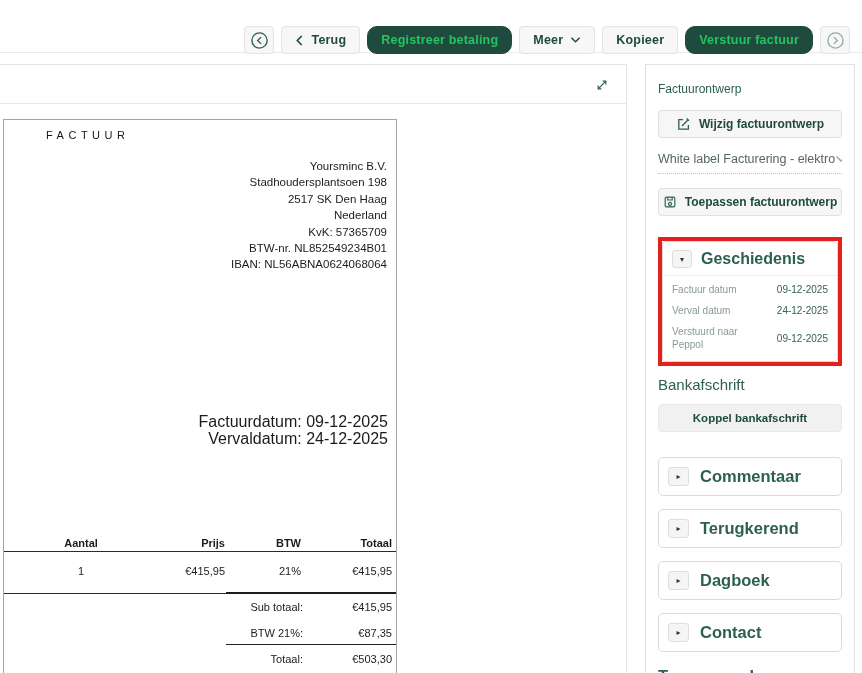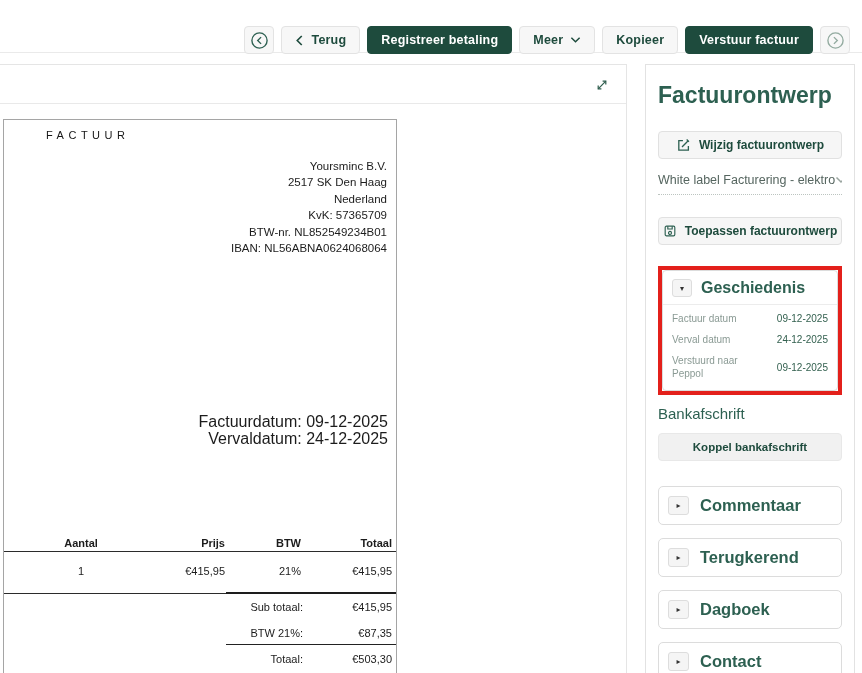--- a/index.html
+++ b/index.html
@@ -8,21 +8,21 @@
 
   
   .toolbar { position:absolute; top:0; left:0; width:862px; height:53px;
              background:#fff; border-bottom:1px solid #eaeaea;
              display:flex; align-items:center; justify-content:flex-end;
              gap:7px; padding-right:12px; }
   .btn { display:inline-flex; align-items:center; justify-content:center; gap:7px;
          height:28px; padding:0 13px; border-radius:4px; cursor:pointer;
          font-size:12.5px; font-weight:700; letter-spacing:.2px;
          background:#f7f7f7; border:1px solid #e3e3e3; color:#1e4b3d;margin-top:28px; }
-  .btn.dark { background:#1e4b3d; border-color:#1e4b3d; color:#ffffff; }
+  .btn.dark { background:#1e4b3d; border-color:#1e4b3d; color:#22c55e;border-radius:10px; }
   .btn.icon-only { width:30px; padding:0; }
 
   
   .preview-panel { position:absolute; top:64px; left:-1px; width:628px; height:640px;
                    background:#fff; border:1px solid #e5e5e5; }
   .preview-header { position:relative; height:39px; border-bottom:1px solid #e9e9e9; }
   .expand-btn { position:absolute; right:11px; top:6px; width:27px; height:27px;
                 display:flex; align-items:center; justify-content:center;
                 background:transparent; border:none; cursor:pointer; }
 
@@ -45,24 +45,24 @@
   .hline2 { position:absolute; top:473px; left:0; right:0; border-top:1px solid #2b2b2b; }
   .hline2b{ position:absolute; top:472px; left:222px; right:0; border-top:2px solid #1d1d1d; }
   .hline3 { position:absolute; top:524px; left:222px; right:0; border-top:1.5px solid #222; }
   .tot-label { position:absolute; left:180px; width:119px; text-align:right; font-size:11px; }
   .tot-value { position:absolute; right:4px;  width:92px;  text-align:right; font-size:11px; }
 
   
   .sidebar { position:absolute; top:64px; left:645px; width:210px; height:640px;
              background:#fff; border:1px solid #e2e2e2; border-bottom:none;
              padding:0 12px; }
-  .sb-title1 { margin-top:17px; font-size:23px; font-weight:700; color:#2d6051; }
+  .sb-title1 { margin-top:17px; font-size:12px; font-weight:400; color:#2d6051; }
   .sb-title2 { margin-top:10px; font-size:15px; font-weight:500; color:#2d6051; }
   .sb-title3 { margin-top:15px; font-size:16.5px; font-weight:600; color:#2d6051; }
-  .sb-btn { margin-top:22px; width:100%; height:28px; border-radius:4px;
+  .sb-btn { margin-top:14px; width:100%; height:28px; border-radius:4px;
             background:#f6f6f6; border:1px solid #e1e1e1; color:#1e4b3d;
             font-weight:700; font-size:12px; display:flex; align-items:center;
             justify-content:center; gap:8px; cursor:pointer;
             font-family:"Liberation Sans", sans-serif; }
   .sb-btn.apply { }
   .sb-btn.bank { margin-top:11px; background:#f1f1f1; border-color:#e8e8e8; font-size:11.5px; }
   .template-row { margin-top:14px; padding-bottom:7px; border-bottom:1px dotted #bcc4c0;
                   display:flex; align-items:center; justify-content:space-between;
                   font-size:12.5px; color:#55655f; cursor:pointer; white-space:nowrap; overflow:hidden; }
 
@@ -147,20 +147,21 @@
         </svg>
       </span>
     </button>
   </div>
 
   <div class="paper">
     <div class="inv-title">FACTUUR</div>
 
     <div class="inv-company">
       <div>Yoursminc B.V.</div>
+      <div>Stadhoudersplantsoen 198</div>
       <div>2517 SK Den Haag</div>
       <div>Nederland</div>
       <div>KvK: 57365709</div>
       <div>BTW-nr. NL852549234B01</div>
       <div>IBAN: NL56ABNA0624068064</div>
     </div>
 
     <div class="inv-dates">
       <div>Factuurdatum: 09-12-2025</div>
       <div>Vervaldatum: 24-12-2025</div>

